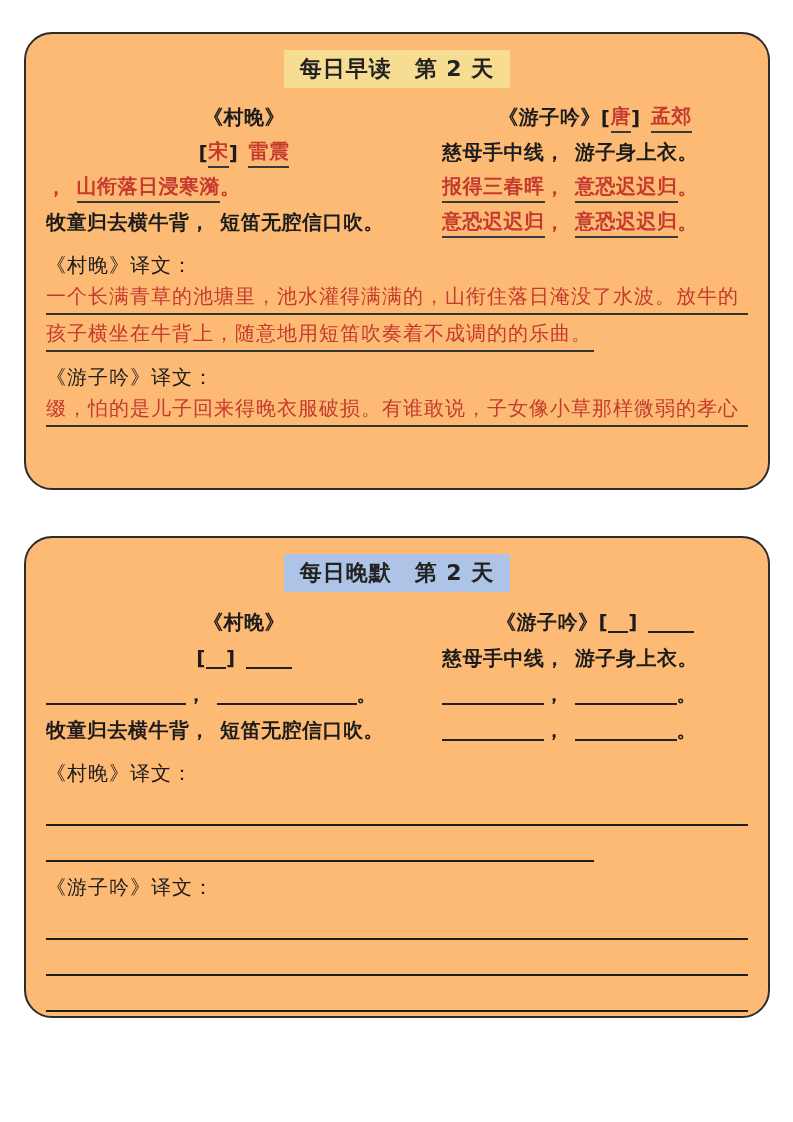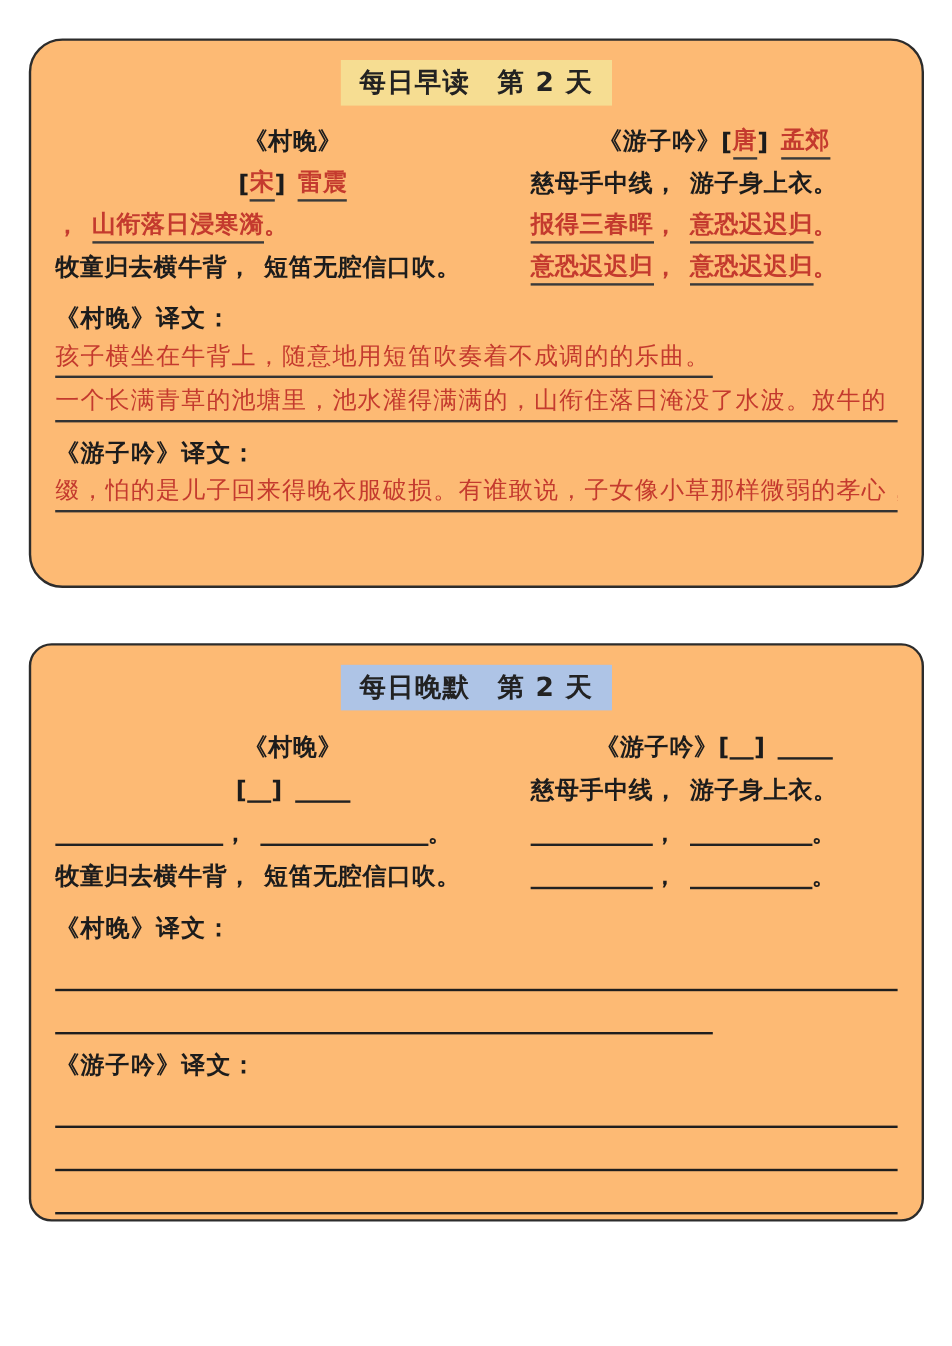--- a/index.html
+++ b/index.html
@@ -10,21 +10,21 @@
     color:#1c1c1c;
   }
   .card {
     position:absolute; left:24px; width:746px;
     background:#fdba74;
     border:2px solid #2c2c2c;
     border-radius:28px;
     padding:14px 20px 0 20px;
   }
   .card-morning { top:32px; height:458px; }
-  .card-evening { top:536px; height:482px;border-radius:19px; }
+  .card-evening { top:536px; height:482px; }
 
   .badge {
     display:table; margin:2px auto 12px auto;
     font-size:22px; font-weight:bold; letter-spacing:1px;
     padding:4px 16px; color:#222;
   }
   .badge-yellow { background:var(--yellow,#f6dd92); }
   .badge-blue   { background:var(--blue,#aec4e6); }
 
   .poem-grid {
@@ -38,21 +38,21 @@
   }
   .cell.center { justify-content:center; }
   .evening .cell { height:36px; }
 
   .red { color:var(--red,#c43a2e); }
   .u { border-bottom:2px solid #3a3a3a; padding-bottom:1px; }
   .sp { display:inline-block; width:10px; }
 
   .trans-label {
     margin-top:12px; height:26px;
-    font-size:20px; font-weight:bold; letter-spacing:1px;
+    font-size:20px; font-weight:normal; letter-spacing:1px;
   }
   .trans-line {
     height:37px; display:flex; align-items:flex-end;
     border-bottom:2px solid #333;
     font-size:20px; letter-spacing:1px;
     color:var(--red,#c43a2e);
     white-space:nowrap; overflow:hidden;
     padding-bottom:3px;
   }
   .trans-line.short { width:78%; }
@@ -129,22 +129,22 @@
     <div class="cell">
       <span class="red u">意恐迟迟归</span>
         <span class="red">，</span>
         <span class="sp"></span>
         <span class="red u">意恐迟迟归</span>
         <span class="red">。</span>
     </div>
   </div>
 
   <div class="trans-label">《村晚》译文：</div>
+  <div class="trans-line">一个长满青草的池塘里，池水灌得满满的，山衔住落日淹没了水波。放牛的</div>
   <div class="trans-line short">孩子横坐在牛背上，随意地用短笛吹奏着不成调的的乐曲。</div>
-  <div class="trans-line">一个长满青草的池塘里，池水灌得满满的，山衔住落日淹没了水波。放牛的</div>
 
   <div class="trans-label">《游子吟》译文：</div>
   <div class="trans-line">缀，怕的是儿子回来得晚衣服破损。有谁敢说，子女像小草那样微弱的孝心，</div>
 </div>
 
 <div class="card card-evening evening">
   <div class="badge badge-blue">每日晚默　第 2 天</div>
 
   <div class="poem-grid">
 

